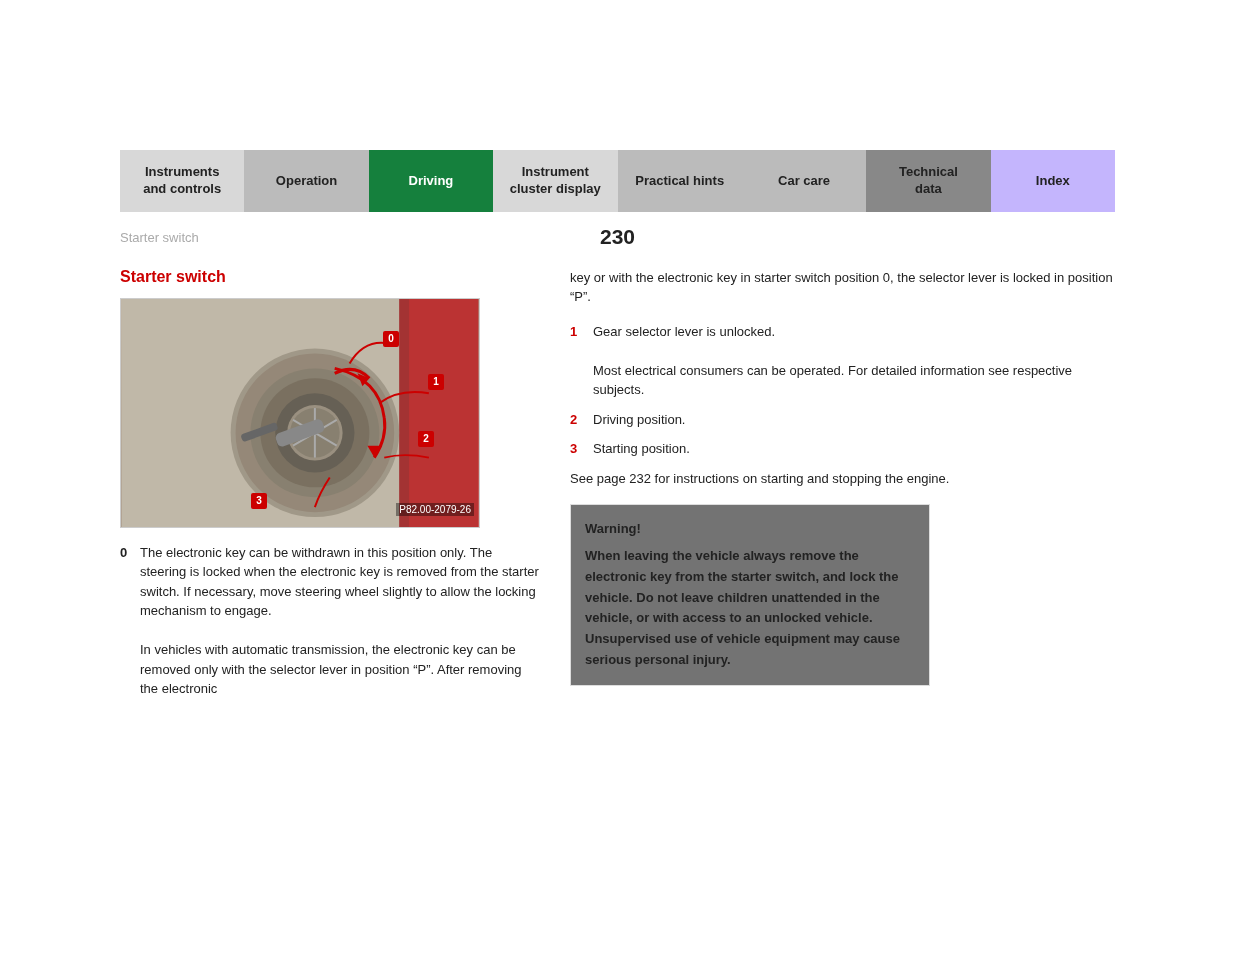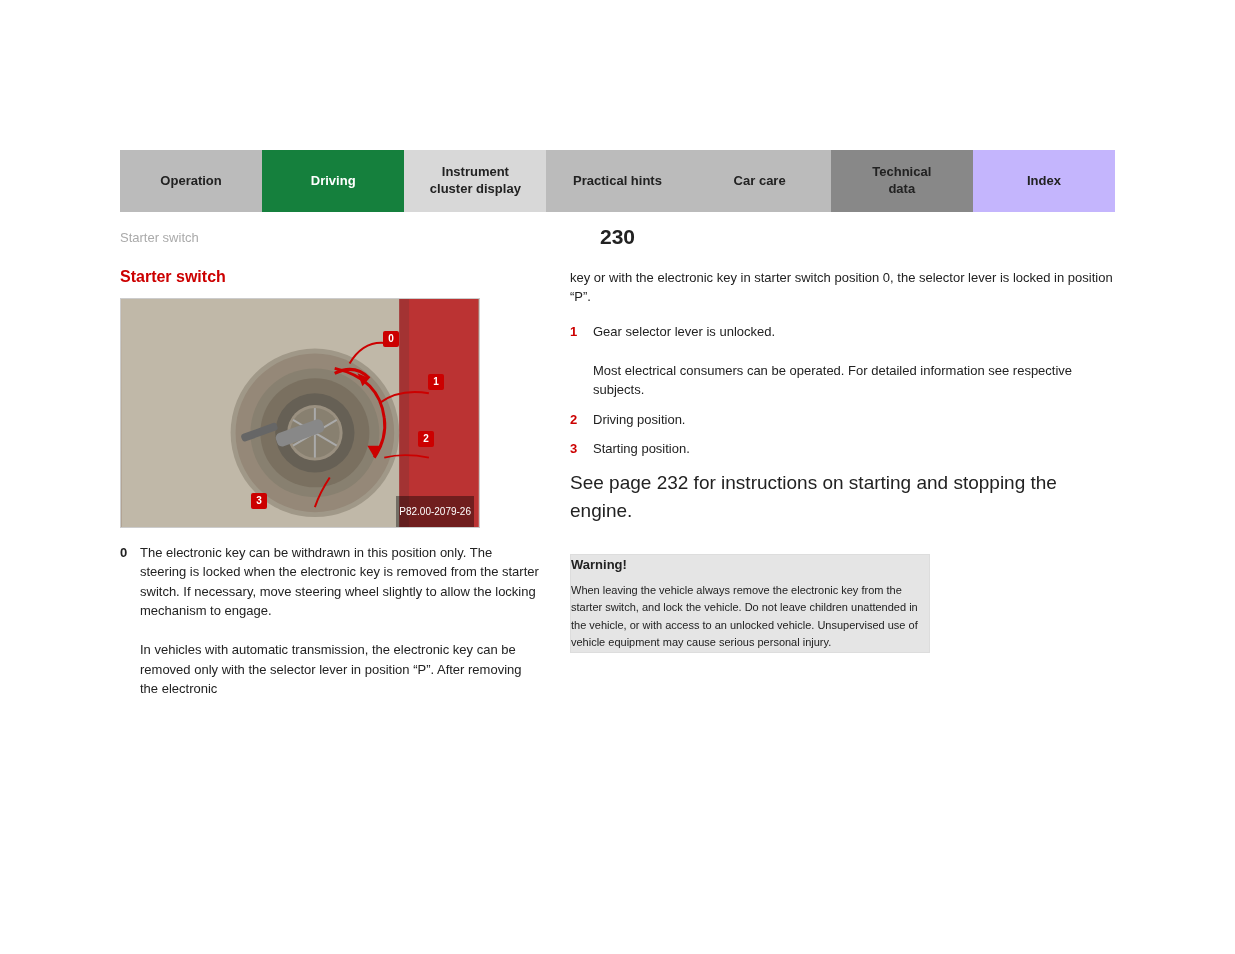--- a/index.html
+++ b/index.html
@@ -90,25 +90,25 @@
       height: 230px;
       background: linear-gradient(135deg, #c8c0b0 0%, #a09080 30%, #8a7060 50%, #b8a090 70%, #cc4444 85%, #dd5555 100%);
       position: relative;
       margin-bottom: 15px;
       border: 1px solid #ccc;
       overflow: hidden;
     }
     .image-label {
       position: absolute;
       right: 5px;
-      bottom: 0;
+      bottom: 11px;
       font-size: 10px;
       color: #fff;
       background: rgba(0,0,0,0.4);
-      padding: 10px 3px;
+      padding: 1px 3px;
     }
     
     .marker {
       position: absolute;
       width: 16px;
       height: 16px;
       background: #cc0000;
       color: #fff;
       font-size: 10px;
       font-weight: bold;
@@ -163,53 +163,58 @@
       font-size: 13px;
       line-height: 1.5;
     }
     .item-num {
       color: #cc0000;
       font-weight: bold;
       min-width: 15px;
     }
 
     .page-ref {
-      font-size: 19px;
+      font-size: 13px;
       line-height: 1.5;
-      margin-bottom: 28px;
+      margin-bottom: 16px;
     }
 
     
     .warning-box {
-      background: #e5e5e5;
+      background: #737373;
       border: 1px solid #ddd;
+      padding: 14px;
       font-size: 13px;
       line-height: 1.6;
       max-width: 360px;
     }
     .warning-title {
       font-weight: bold;
       margin-bottom: 6px;
       font-size: 13px;
     }
     .warning-text {
-      font-weight: normal;
-      font-size: 11px;
+      font-weight: bold;
+      font-size: 13px;
       line-height: 1.6;
     }
 
     
     .page-num-wrapper {
       position: relative;
     }
   </style>
 </head>
 <body>
 
 <div class="nav-tabs">
+  <div class="nav-tab light-gray" style="white-space:pre-line; line-height:1.3; font-size:13px;">
+    <span style="white-space:pre-line; text-align:center; display:block;">Instruments
+and controls</span>
+  </div>
   <div class="nav-tab medium-gray">
     <span>Operation</span>
   </div>
   <div class="nav-tab dark-gray">
     <span>Driving</span>
   </div>
   <div class="nav-tab light-gray" style="white-space:pre-line; line-height:1.3;">
     <span style="white-space:pre-line; text-align:center; display:block;">Instrument
 cluster display</span>
   </div>

